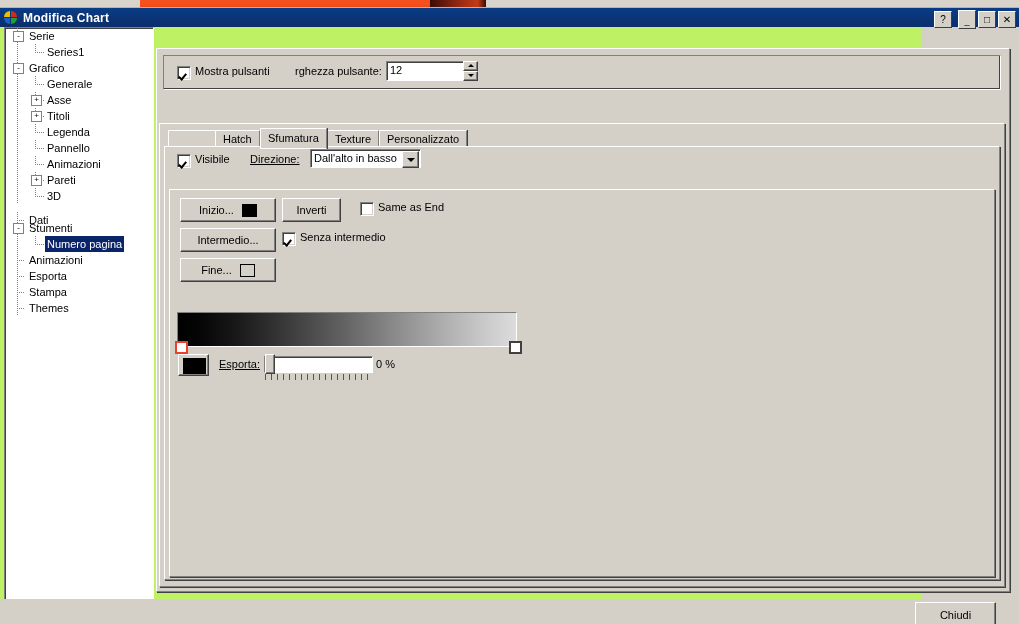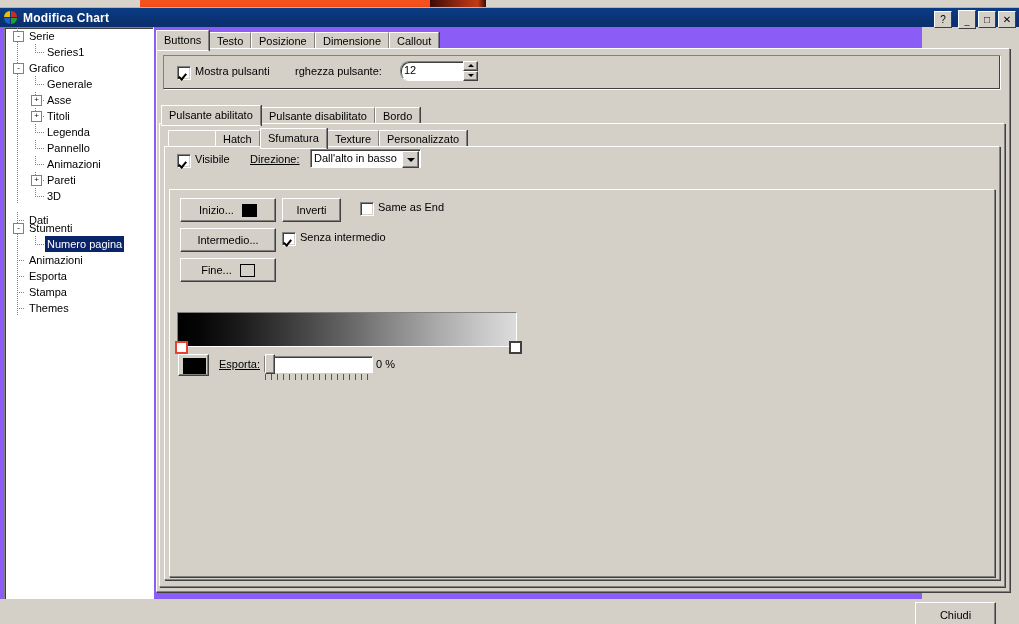--- a/index.html
+++ b/index.html
@@ -12,21 +12,21 @@
   }
   
   #desktop-strip{position:absolute;left:0;top:0;width:1019px;height:8px;background:#d8d4cc;}
   #taskbar-item-orange{position:absolute;left:140px;top:0px;width:290px;height:8px;
     background:linear-gradient(180deg,#f4511e 0%,#f4511e 55%,#e8450f 100%);}
   #taskbar-item-dark{position:absolute;left:430px;top:0px;width:56px;height:8px;
     background:linear-gradient(90deg,#3a0c06 0%,#9c2a10 55%,#c43a14 85%,#3a0c06 100%);}
   #strip-sep{position:absolute;left:0;top:7px;width:1019px;height:1px;background:#b9b4ab;}
 
   
-  #window{position:absolute;left:0;top:8px;width:922px;height:616px;background:#8b5cf6;}
+  #window{position:absolute;left:0;top:8px;width:922px;height:616px;background:#bef264;}
   #titlebar{position:absolute;left:0;top:0;width:1019px;height:19px;
     background:linear-gradient(180deg,#0b3c86 0%,#0a3578 45%,#0a2f6c 100%);
     display:flex;align-items:center;}
   #app-icon{width:14px;height:14px;margin-left:4px;margin-right:5px;position:relative;flex:0 0 auto;}
   #app-icon .q{position:absolute;width:6px;height:6px;}
   #title-text{color:#fff;font-weight:bold;font-size:12px;letter-spacing:.2px;}
   .capbtn{width:16px;height:15px;background:#d4d0c8;border-top:1px solid #fff;border-left:1px solid #fff;
     border-right:1px solid #3d3d3d;border-bottom:1px solid #3d3d3d;
     display:flex;align-items:center;justify-content:center;font-size:10px;line-height:1;
     font-family:"Liberation Sans",sans-serif;color:#000;}
@@ -262,49 +262,37 @@
         <div class="tnode" style="top: 0px;">
           <div class="tdot-v" style="left: 12px; top: 0px; height: 16px;"></div>
           <div class="tdot-h" style="left: 12px; top: 8px; width: 8px;"></div>
           <span class="tlabel" style="left: 22px;">Themes</span>
         </div>
       </div>
   </div>
 
   <div id="right-pane">
 
-    <div class="tabstrip" id="tabs-l1">
-        <div class="tab active" style="left: 0px;">Buttons</div>
-        <div class="tab" style="left: 53px;">Testo</div>
-        <div class="tab" style="left: 95px;">Posizione</div>
-        <div class="tab" style="left: 159px;">Dimensione</div>
-        <div class="tab" style="left: 233px;">Callout</div>
-      </div>
     <div class="tabbody" id="lvl1-body">
 
       <div id="group-top">
         <div class="chk checked" style="left:13px;top:10px;"></div>
         <span class="lbl" style="left:31px;top:9px;">Mostra pulsanti</span>
         <span class="lbl" style="left:131px;top:9px;">rghezza pulsante:</span>
-        <div class="txtfield" style="left:236px;top:5px;width:73px;height:18px;border-radius:9px;">12</div>
+        <div class="txtfield" style="left:222px;top:5px;width:73px;height:18px;">12</div>
         <div class="spin" style="left:299px;top:5px;">
           <div class="up">
               <span class="arrow"></span>
             </div>
           <div class="dn">
               <span class="arrow"></span>
             </div>
         </div>
       </div>
 
-      <div class="tabstrip" id="tabs-l2" style="position:absolute;left:2px;top:56px;width:846px;">
-          <div class="tab active" style="left: 2px;">Pulsante abilitato</div>
-          <div class="tab" style="left: 102px;">Pulsante disabilitato</div>
-          <div class="tab" style="left: 216px;">Bordo</div>
-        </div>
       <div class="tabbody" id="lvl2-body" style="position:absolute;left:2px;top:74px;width:844px;height:462px;">
 
         <div class="tabstrip" id="tabs-l3" style="position:absolute;left:4px;top:4px;width:836px;">
             <div class="tab" style="left: 4px; padding-left: 48px;">Solido</div>
             <div class="tab" style="left: 51px;">Hatch</div>
             <div class="tab active" style="left: 96px;">Sfumatura</div>
             <div class="tab" style="left: 163px;">Texture</div>
             <div class="tab" style="left: 215px;">Personalizzato</div>
           </div>
         <div class="tabbody" id="lvl3-body" style="position:absolute;left:4px;top:22px;width:834px;height:432px;">

